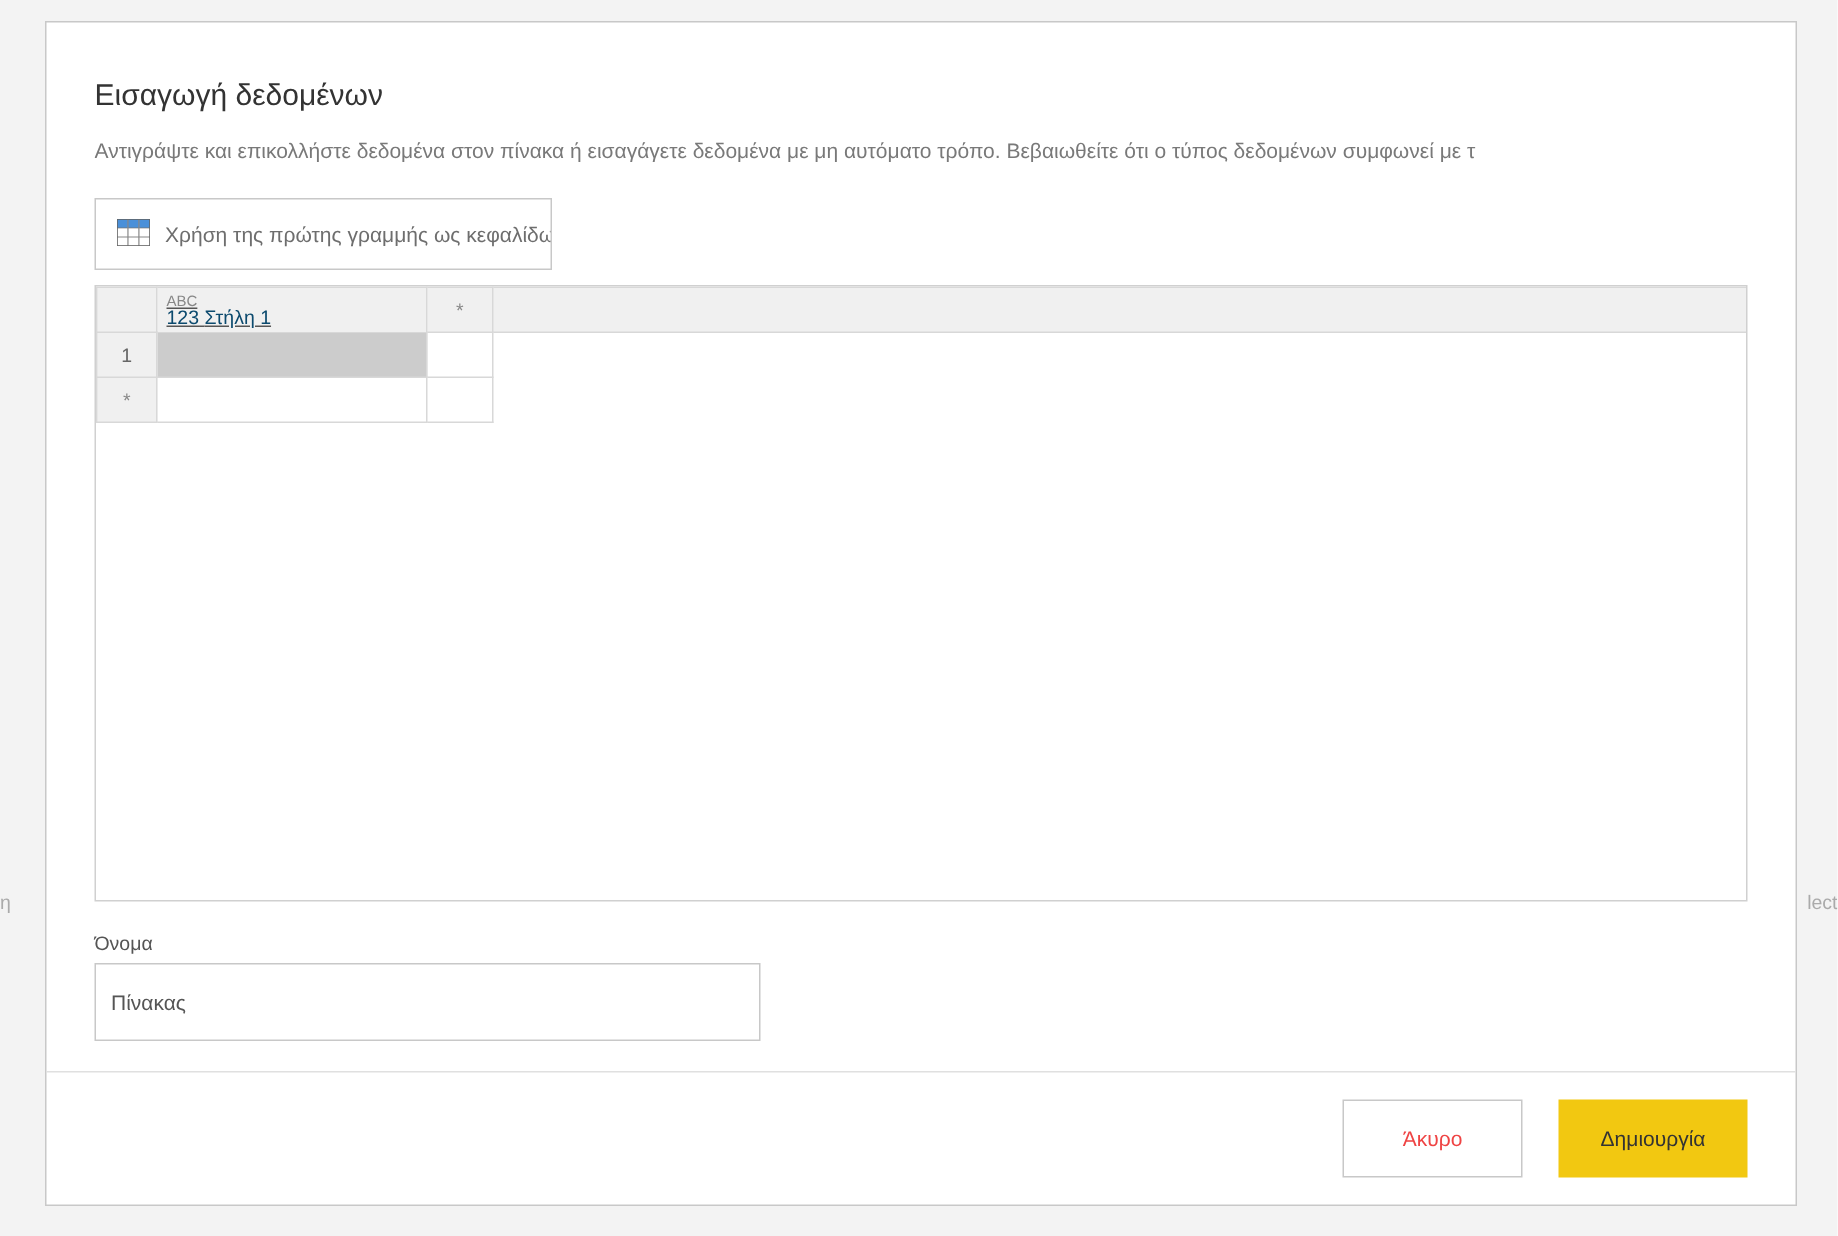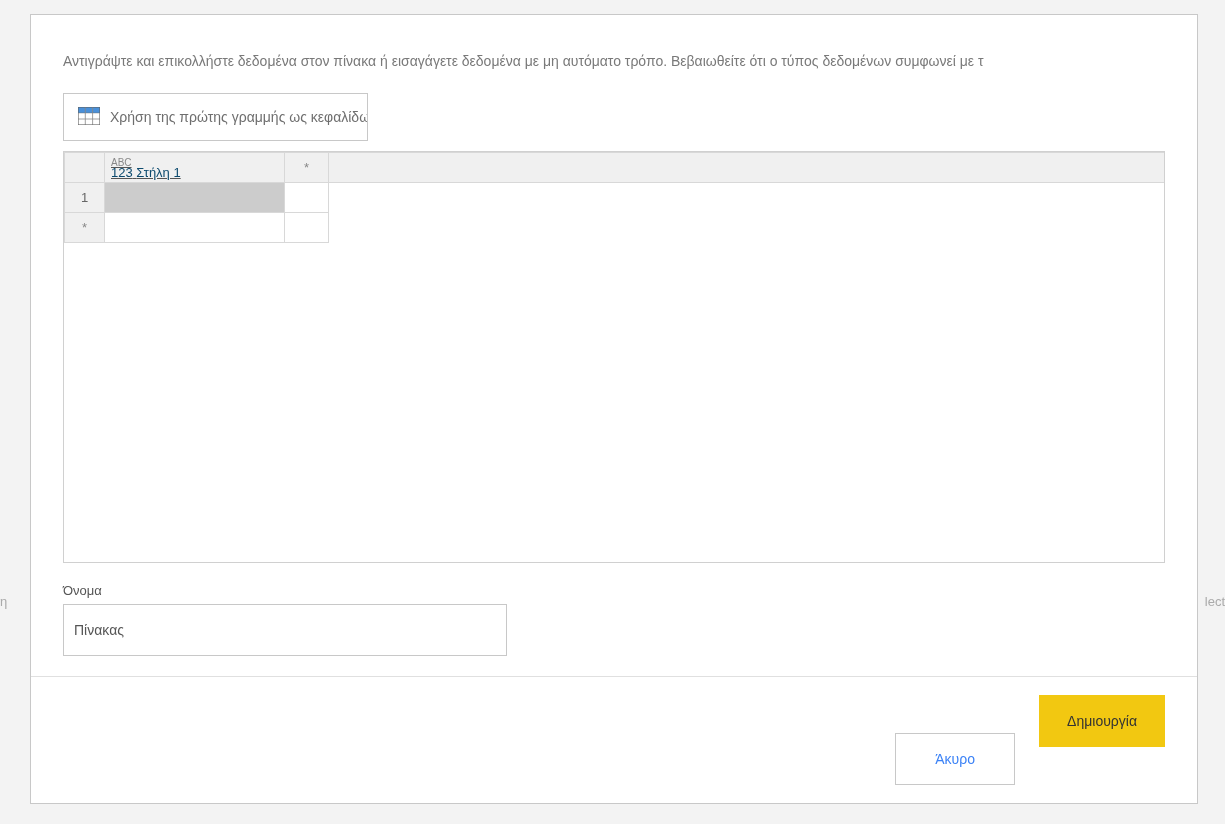--- a/index.html
+++ b/index.html
@@ -181,23 +181,22 @@
       height: 52px;
       padding: 0 28px;
       font-size: 14px;
       cursor: pointer;
       font-family: inherit;
       border: none;
       min-width: 120px;
     }
     .btn-cancel {
       background: #ffffff;
-      color: #3b82f6;
-      border: 1px solid #c8c8c8;
-      margin-top: 38px;
+      color: #ef4444;
+      border: 1px solid #c8c8c8;
     }
     .btn-primary {
       background: #f2c811;
       color: #333333;
     }
     .bg-text {
       position: absolute;
       right: 0;
       top: 594px;
       color: #aaa;
@@ -218,20 +217,21 @@
   </style>
 </head>
 <body>
 
 <div class="bg-text2">η</div>
 <div class="bg-text">lect</div>
 
 <div class="dialog">
   <div class="dialog-body">
 
+    <h1 class="dialog-title">Εισαγωγή δεδομένων</h1>
     <div class="dialog-subtitle">Αντιγράψτε και επικολλήστε δεδομένα στον πίνακα ή εισαγάγετε δεδομένα με μη αυτόματο τρόπο. Βεβαιωθείτε ότι ο τύπος δεδομένων συμφωνεί με τ</div>
 
     <div class="toolbar">
       <button class="toolbar-button">
         <span class="icon">
           <svg width="22" height="18" viewBox="0 0 22 18">
             <rect x="0" y="0" width="22" height="6" fill="#4a90d9" stroke="#2e6da4" stroke-width="0.5"></rect>
             <rect x="0" y="6" width="22" height="12" fill="#ffffff" stroke="#888" stroke-width="0.5"></rect>
             <line x1="7.3" y1="0" x2="7.3" y2="18" stroke="#888" stroke-width="0.8"></line>
             <line x1="14.6" y1="0" x2="14.6" y2="18" stroke="#888" stroke-width="0.8"></line>

